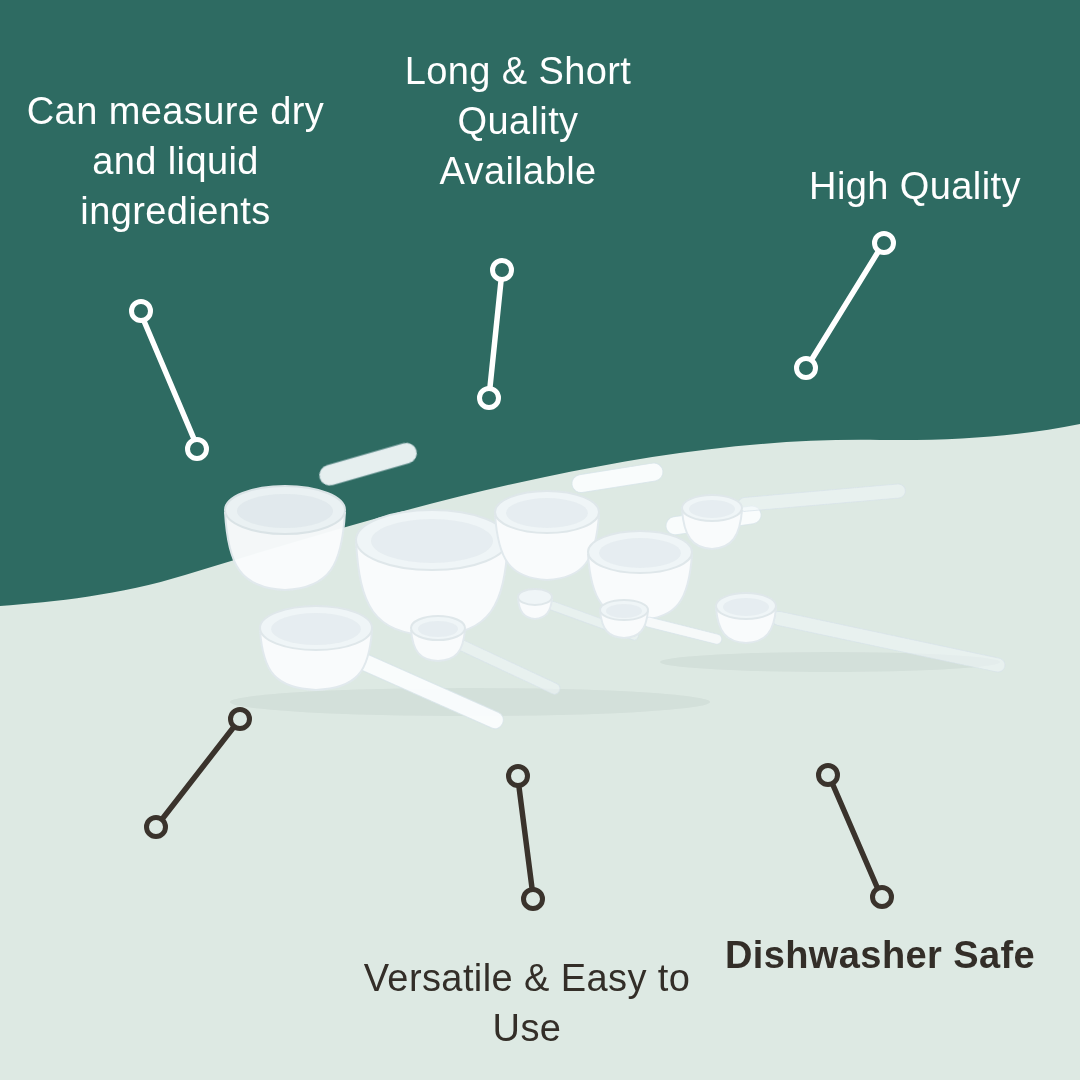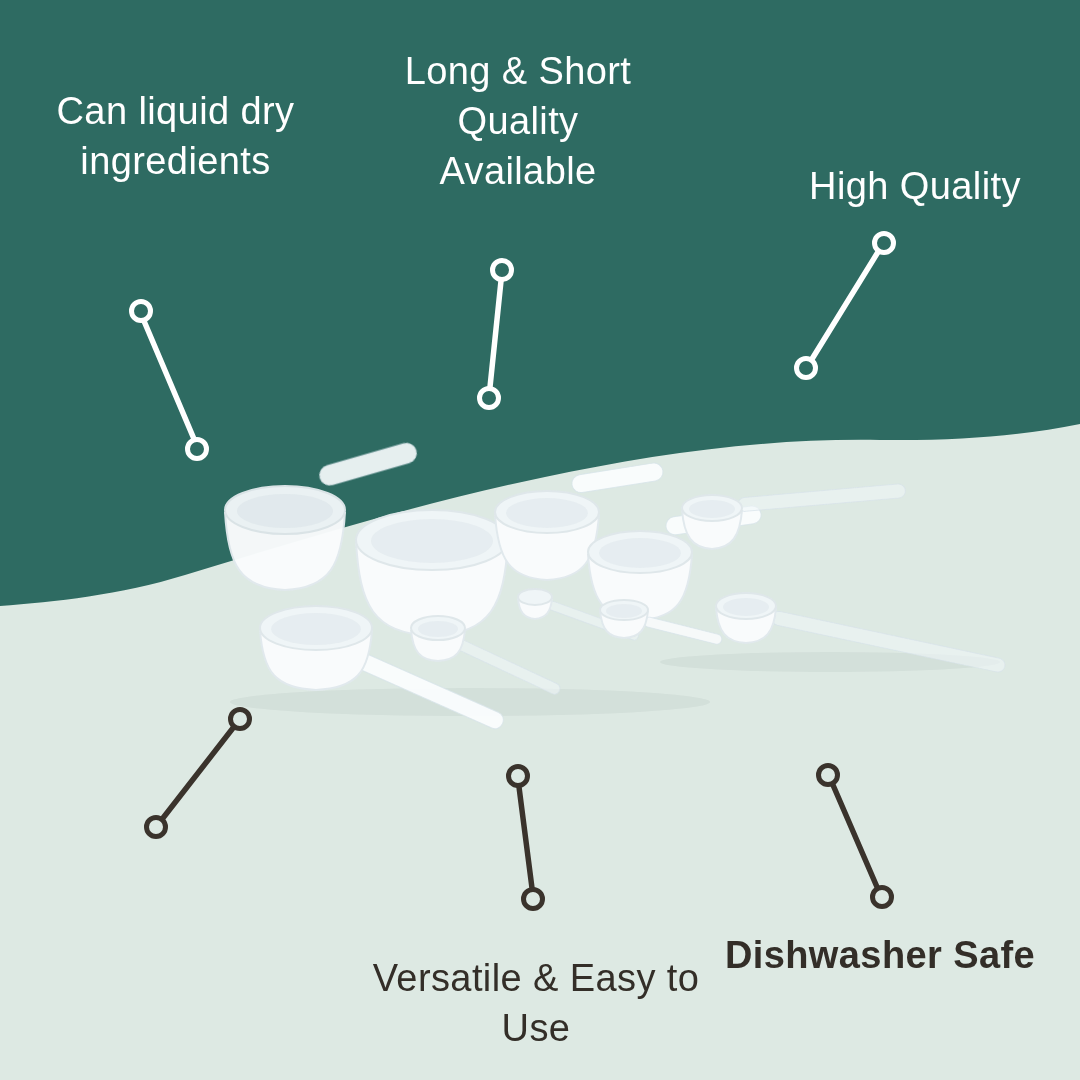--- a/index.html
+++ b/index.html
@@ -142,38 +142,39 @@
       <circle cx="533" cy="899" r="9.5" stroke-width="5"></circle>
     </g>
     <g stroke="#3a332c" stroke-width="5.5" fill="none" stroke-linecap="round">
       <line x1="833" y1="785" x2="877" y2="887"></line>
       <circle cx="828" cy="775" r="9.5" stroke-width="5"></circle>
       <circle cx="882" cy="897" r="9.5" stroke-width="5"></circle>
     </g>
   </svg>
 
   <div class="caption light" style="left:8px; top:86px; width:335px;">
-    <span>Can liquid dry</span>
+    <span>Can measure dry</span>
+    <span>and liquid</span>
     <span>ingredients</span>
   </div>
 
   <div class="caption light" style="left:368px; top:46px; width:300px;">
     <span>Long &amp; Short</span>
     <span>Quality</span>
     <span>Available</span>
   </div>
 
   <div class="caption light" style="left:760px; top:161px; width:310px;">
     <span>High Quality</span>
   </div>
 
   <div class="caption dark" style="left:0px; top:860px; width:335px;">
   </div>
 
-  <div class="caption dark" style="left:341px; top:953px; width:390px;">
+  <div class="caption dark" style="left:332px; top:953px; width:390px;">
     <span>Versatile &amp; Easy to</span>
     <span>Use</span>
   </div>
 
   <div class="caption dark" style="left:695px; top:930px; width:370px;font-weight:bold;">
     <span>Dishwasher Safe</span>
   </div>
 
 </div>
 

